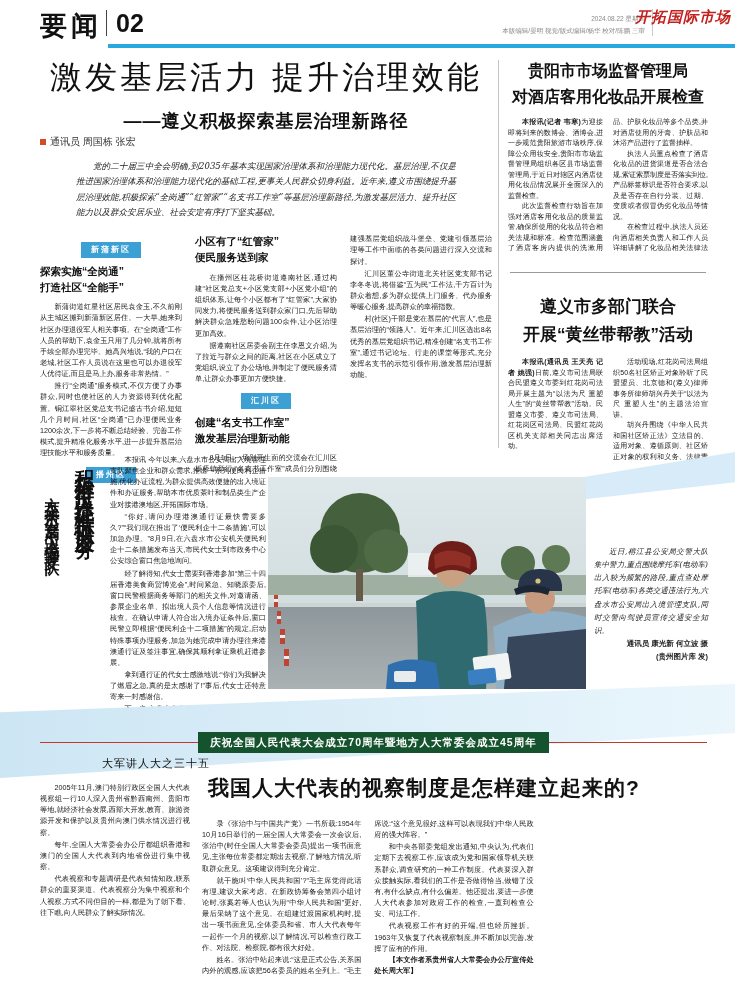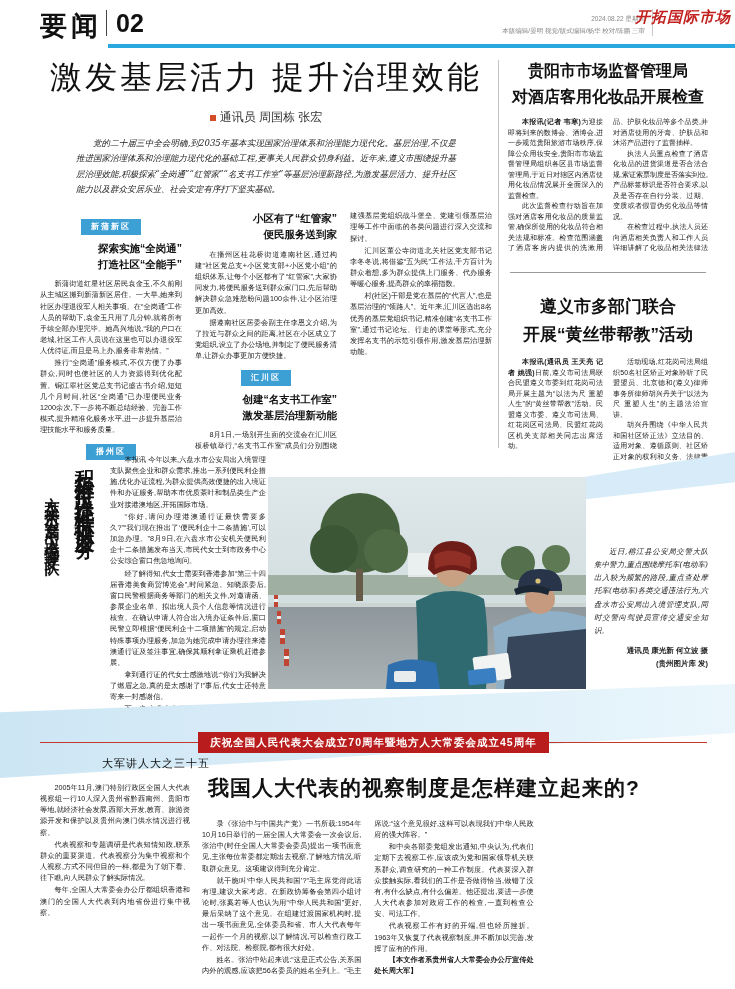--- a/index.html
+++ b/index.html
@@ -15,30 +15,30 @@
   .hdr-meta { position:absolute; right:90px; top:13px; width:170px; text-align:right;
               font-size:6.5px; color:#8a8a8a; line-height:1.8; }
   .hdr-logodiv { position:absolute; right:82px; top:9px; width:1px; height:27px; background:#c9c9c9; }
   .hdr-logo { position:absolute; right:4px; top:8px; font-family:"DejaVu Serif", serif;
               font-style:italic; font-weight:bold; font-size:15px; color:#c2211f; letter-spacing:1px; }
 
   
   .lead { position:absolute; left:40px; top:56px; width:452px; }
   .lead-title { font-size:32px; font-weight:normal; text-align:center; letter-spacing:3px; }
   .lead-sub { font-size:18px; font-weight:bold; text-align:center; margin-top:9px; letter-spacing:1px; }
-  .lead-byline { font-size:12px; text-align:center; margin-top:9px; color:#333; }
+  .lead-byline { font-size:10px; text-align:left; margin-top:2px; color:#333; }
   .lead-byline::before { content:""; display:inline-block; width:6px; height:6px; background:#d34b27; margin-right:4px; }
   .lead-intro { margin:10px 36px 0; font-family:"DejaVu Serif", serif; font-style:italic;
                 font-size:8.5px; line-height:1.8; text-align:justify; text-indent:2em; color:#222; }
   .lead-body { margin-top:13px; height:252px; overflow:hidden;
                column-count:3; column-gap:13px; column-fill:auto; }
   .badge-wrap { text-align:center; margin:5px 0 5px; }
   .badge { display:inline-block; background:#3da0d5; color:#fff; font-size:8px; font-weight:bold;
            padding:2.5px 10px; letter-spacing:2px; }
-  .subhead { font-size:10.5px; font-weight:bold; text-align:right; line-height:1.55;
+  .subhead { font-size:10.5px; font-weight:bold; text-align:left; line-height:1.55;
              white-space:pre-line; margin-bottom:6px; }
   .colset p, .vbody p, .feat p { font-size:7.2px; line-height:1.55; text-align:justify;
              text-indent:2em; color:#1a1a1a; margin-bottom:1px; }
 
   
   .vrule { position:absolute; left:498px; top:60px; width:1px; height:388px; background:#c4c4c4; }
   .rcol { position:absolute; left:508px; top:58px; width:200px; }
   .r-title { font-size:16px; font-weight:bold; text-align:center; line-height:1.6; white-space:pre-line; }
   .r-body { margin-top:8px; height:146px; overflow:hidden; column-count:2; column-gap:10px; column-fill:auto; }
   .r-body p { font-size:7px; line-height:1.5; text-align:justify; text-indent:2em; color:#1a1a1a; }
@@ -61,26 +61,26 @@
            clip-path:polygon(0 70%, 100% 0, 100% 52%, 0 100%); }
   .band { position:absolute; left:0; top:684px; width:735px; height:94px;
           background:linear-gradient(90deg,#cde6f4,#eaf6fc);
           clip-path:polygon(0 30%, 100% 0, 100% 52%, 0 100%); }
 
   
   .photo { position:absolute; left:268px; top:477px; width:318px; height:212px; }
   .caption { position:absolute; left:594px; top:545px; width:114px; }
   .cap-text { font-family:"DejaVu Serif", serif; font-style:italic; font-size:7.5px;
               line-height:1.75; text-align:justify; text-indent:2em; color:#222; }
-  .cap-credit { margin-top:7px; font-size:7.5px; font-weight:bold; text-align:right; line-height:1.8; color:#222; }
+  .cap-credit { font-size:7.5px; font-weight:bold; text-align:right; line-height:1.8; color:#222; }
 
   
   .banner-row { position:absolute; left:40px; right:28px; top:732px; display:flex; align-items:center; }
   .banner-row::before, .banner-row::after { content:""; flex:1; border-top:1px solid #c0392b; }
-  .banner { background:#b91c1c; color:#fff; font-size:10.5px; font-weight:bold;
+  .banner { background:#14532d; color:#fff; font-size:10.5px; font-weight:bold;
             letter-spacing:1px; padding:3.5px 12px; white-space:nowrap; }
 
   
   .feat { position:absolute; left:40px; top:756px; width:666px; height:228px; }
   .feat-col1 { position:absolute; left:0; top:26px; width:150px; height:198px; overflow:hidden; }
   .feat-kicker { margin-left:62px; font-size:11px; color:#111; letter-spacing:1px; }
   .feat-title { margin:3px 0 0 124px; width:520px; text-align:center; font-size:21px; font-weight:bold; letter-spacing:1px; }
   .feat-body { position:absolute; left:162px; top:62px; width:504px; height:162px; overflow:hidden;
                column-count:3; column-gap:13px; column-fill:auto; }
   .author-note { font-weight:bold; }
@@ -96,20 +96,21 @@
   <div class="hdr-blueline"></div>
   <div class="hdr-meta">
     <div>2024.08.22 星期四</div>
     <div>本版编辑/晏明 视觉/版式编辑/杨华 校对/陈鹏 三审</div>
   </div>
   <div class="hdr-logodiv"></div>
   <div class="hdr-logo">开拓国际市场</div>
 
   <div class="lead">
     <div class="lead-title">激发基层活力  提升治理效能</div>
+    <div class="lead-sub">——遵义积极探索基层治理新路径</div>
     <div class="lead-byline">通讯员 周国栋 张宏</div>
     <div class="lead-intro">党的二十届三中全会明确,到2035年基本实现国家治理体系和治理能力现代化。基层治理,不仅是推进国家治理体系和治理能力现代化的基础工程,更事关人民群众切身利益。近年来,遵义市围绕提升基层治理效能,积极探索“全岗通”“红管家”“名支书工作室”等基层治理新路径,为激发基层活力、提升社区能力以及群众安居乐业、社会安定有序打下坚实基础。</div>
     <div class="lead-body colset">
       <div class="badge-wrap"><span class="badge">新蒲新区</span></div>
       <div class="subhead">探索实施“全岗通”
 打造社区“全能手”</div>
       <div>
           <p>新蒲街道红星社区居民袁金玉,不久前刚从主城区搬到新蒲新区居住。一大早,她来到社区办理退役军人相关事项。在“全岗通”工作人员的帮助下,袁金玉只用了几分钟,就将所有手续全部办理完毕。她高兴地说,“我的户口在老城,社区工作人员说在这里也可以办退役军人优待证,而且是马上办,服务非常热情。”</p>
           <p>推行“全岗通”服务模式,不仅方便了办事群众,同时也使社区的人力资源得到优化配置。铜江翠社区党总支书记盛古书介绍,短短几个月时间,社区“全岗通”已办理便民业务1200余次,下一步将不断总结经验、完善工作模式,提升精准化服务水平,进一步提升基层治理技能水平和服务质量。</p>
         </div>
@@ -225,22 +226,22 @@
 
   <div class="banner-row">
     <span class="banner">庆祝全国人民代表大会成立70周年暨地方人大常委会成立45周年</span>
   </div>
 
   <div class="feat">
     <div class="feat-kicker">大军讲人大之三十五</div>
     <div class="feat-title">我国人大代表的视察制度是怎样建立起来的?</div>
     <div class="feat-col1">
         <p>2005年11月,澳门特别行政区全国人大代表视察组一行10人深入贵州省黔西南州、贵阳市等地,就经济社会发展,西部大开发,教育、旅游资源开发和保护以及贵州向澳门供水情况进行视察。</p>
+        <p>每年,全国人大常委会办公厅都组织香港和澳门的全国人大代表到内地省份进行集中视察。</p>
         <p>代表视察和专题调研是代表知情知政,联系群众的重要渠道。代表视察分为集中视察和个人视察,方式不同但目的一样,都是为了朝下看、往下瞧,向人民群众了解实际情况。</p>
-        <p>每年,全国人大常委会办公厅都组织香港和澳门的全国人大代表到内地省份进行集中视察。</p>
       </div>
     <div class="feat-body">
       <div>
           <p>录《张治中与中国共产党》一书所载:1954年10月16日举行的一届全国人大常委会一次会议后,张治中(时任全国人大常委会委员)提出一项书面意见,主张每位常委都定期出去视察,了解地方情况,听取群众意见。这项建议得到充分肯定。</p>
           <p>就干脆叫‘中华人民共和国’?”毛主席觉得此话有理,建议大家考虑。在新政协筹备会第四小组讨论时,张奚若等人也认为用“中华人民共和国”更好,最后采纳了这个意见。在组建过渡国家机构时,提出一项书面意见,全体委员和省、市人大代表每年一起作一个月的视察,以了解情况,可以检查行政工作、对法院、检察院,都有很大好处。</p>
           <p>姓名。张治中站起来说:“这是正式公告,关系国内外的观感,应该把56名委员的姓名全列上。”毛主席说:“这个意见很好,这样可以表现我们中华人民政府的强大阵容。”</p>
           <p>和中央各部委党组发出通知,中央认为,代表们定期下去视察工作,应该成为党和国家领导机关联系群众,调查研究的一种工作制度。代表要深入群众接触实际,看我们的工作是否做得恰当,做错了没有,有什么缺点,有什么偏差。他还提出,要进一步使人大代表参加对政府工作的检查,一直到检查公安、司法工作。</p>
           <p>代表视察工作有好的开端,但也经历挫折。1963年又恢复了代表视察制度,并不断加以完善,发挥了应有的作用。</p>
         </div>
       <p class="author-note">【本文作者系贵州省人大常委会办公厅宣传处处长周大军】</p>

